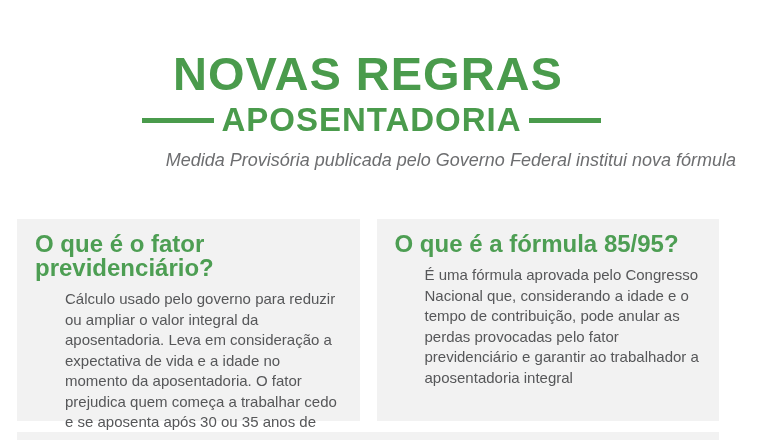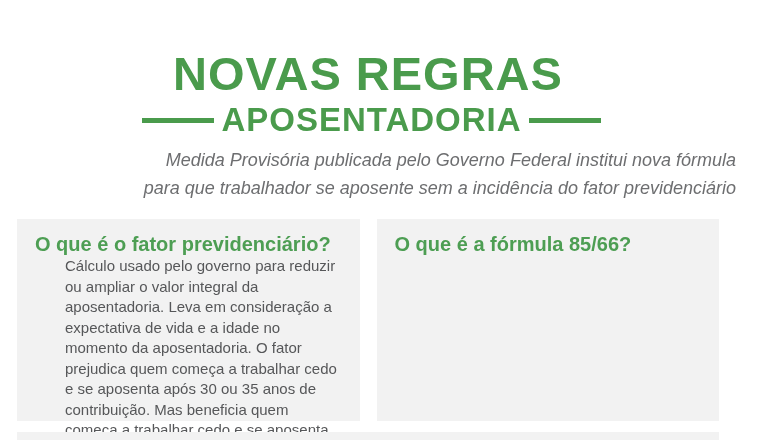--- a/index.html
+++ b/index.html
@@ -65,24 +65,25 @@
     height: 202px;
     display: flex;
     gap: 17px;
   }
   .card {
     flex: 1;
     background: var(--card-bg);
     padding: 13px 17px 14px 18px;
   }
   .card-title {
-    font-size: 20px;
+    font-size: 24px;
     line-height: 24px;
     font-weight: bold;
     color: var(--green-card);
+    margin-bottom: 9px;
   }
   .card-body {
     font-size: 15px;
     line-height: 20.5px;
     color: var(--body-text);
     margin-left: 30px;
   }
 
   .partial-card {
     position: absolute;
@@ -99,28 +100,28 @@
   <h1 class="main-title">NOVAS REGRAS</h1>
 
   <div class="sub-title-row">
     <span class="title-rule"></span>
     <span class="sub-title">APOSENTADORIA</span>
     <span class="title-rule"></span>
   </div>
 
   <div class="subtitle-text">
     <div>Medida Provisória publicada pelo Governo Federal institui nova fórmula</div>
-    <div>para que trabalhador se aposente sem a incidência do fator previdenciário</div>
   </div>
 
   <div class="cards-row">
     <div class="card">
       <div class="card-title">O que é o fator previdenciário?</div>
       <div class="card-body">Cálculo usado pelo governo para reduzir ou ampliar o valor integral da aposentadoria. Leva em consideração a expectativa de vida e a idade no momento da aposentadoria. O fator prejudica quem começa a trabalhar cedo e se aposenta após 30 ou 35 anos de contribuição. Mas beneficia quem começa a trabalhar cedo e se aposenta tarde.</div>
     </div>
     <div class="card">
-      <div class="card-title">O que é a fórmula 85/66?</div>
+      <div class="card-title">O que é a fórmula 85/95?</div>
+      <div class="card-body">É uma fórmula aprovada pelo Congresso Nacional que, considerando a idade e o tempo de contribuição, pode anular as perdas provocadas pelo fator previdenciário e garantir ao trabalhador a aposentadoria integral</div>
     </div>
   </div>
 
   <div class="partial-card"></div>
 
 </div>
 
 </body></html>

